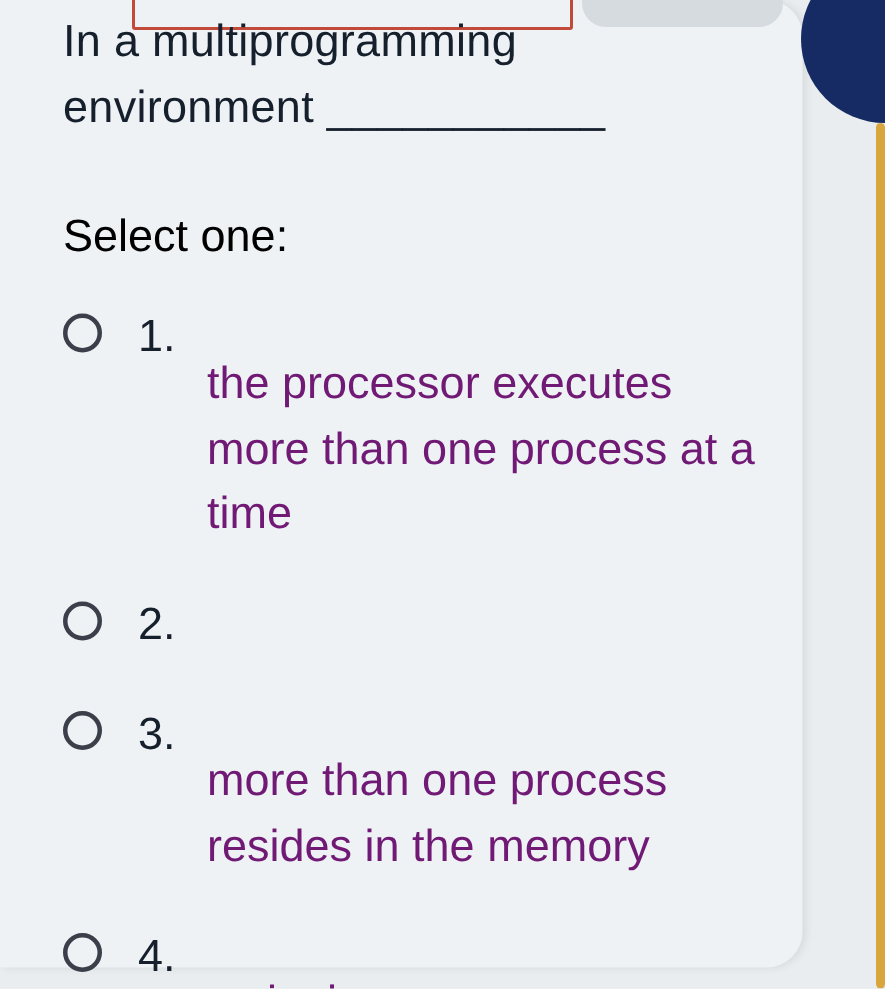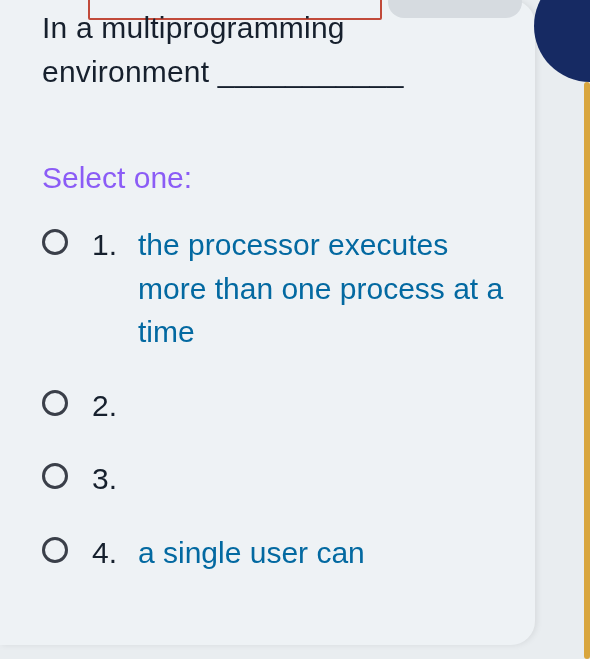--- a/index.html
+++ b/index.html
@@ -73,24 +73,24 @@
     color: #1a1f2b;
   }
   .question {
     font-size: 30px;
     line-height: 1.45;
     font-weight: 400;
     letter-spacing: 0.2px;
     color: #16202d;
   }
   .select-one {
-    margin-top: 68px;
+    margin-top: 48px;
     font-size: 30px;
     font-weight: 400;
-    color: #8b5cf6;
+    color: #000000;
   }
   .options {
     margin-top: 28px;
   }
   .option {
     display: flex;
     align-items: flex-start;
     margin-bottom: 30px;
   }
   .radio {
@@ -109,22 +109,23 @@
     width: 40px;
     font-size: 30px;
     line-height: 1.45;
     color: #16202d;
     text-align: left;
   }
   .opt-text {
     flex: 1 1 auto;
     font-size: 30px;
     line-height: 1.45;
-    color: #0369a1;
+    color: #701a75;
     padding-left: 6px;
+    margin-top: 31px;
   }
 </style>
 </head>
 <body>
 
 <div class="page">
 
   <div class="card">
 
     <div class="top-outline"></div>
@@ -145,20 +146,21 @@
         </div>
 
         <div class="option">
           <div class="radio"></div>
           <div class="num">2.</div>
         </div>
 
         <div class="option">
           <div class="radio"></div>
           <div class="num">3.</div>
+          <div class="opt-text">more than one process resides in the memory</div>
         </div>
 
         <div class="option">
           <div class="radio"></div>
           <div class="num">4.</div>
           <div class="opt-text">a single user can</div>
         </div>
 
       </div>
     </div>

